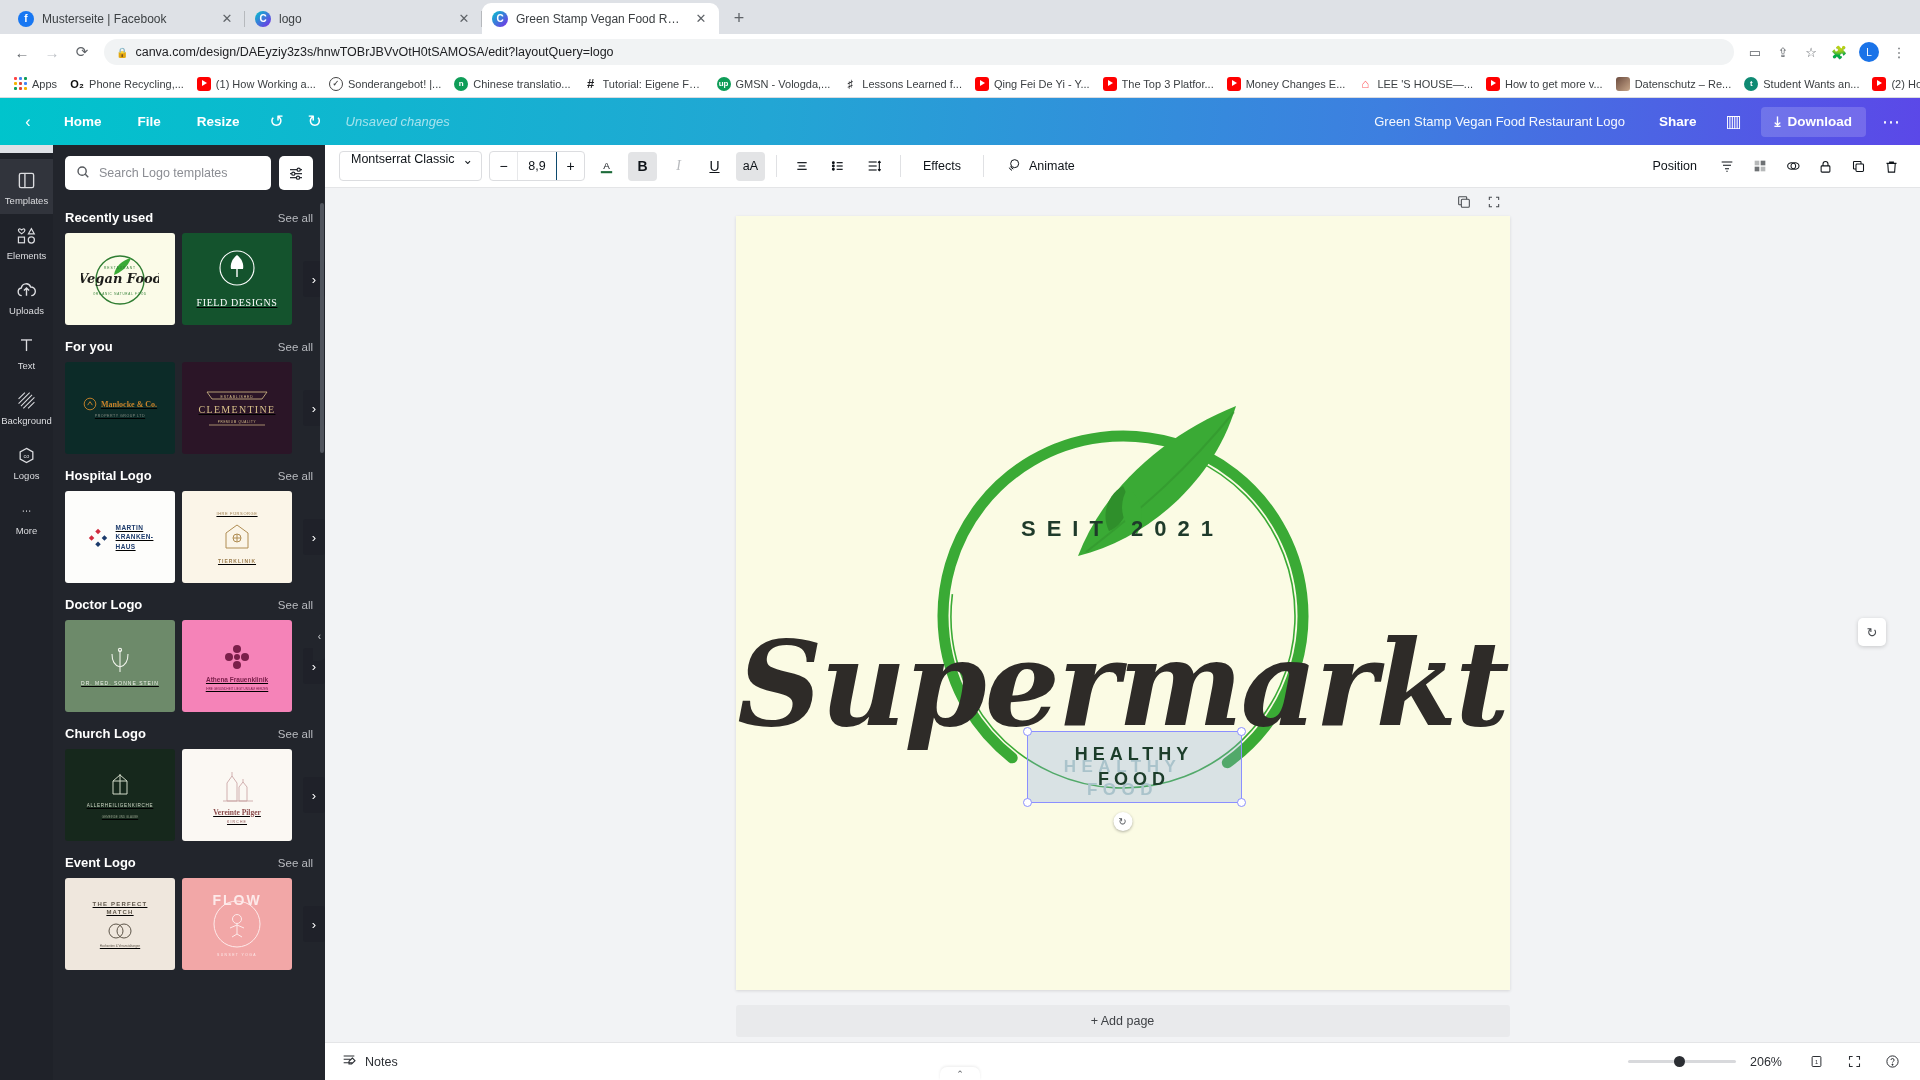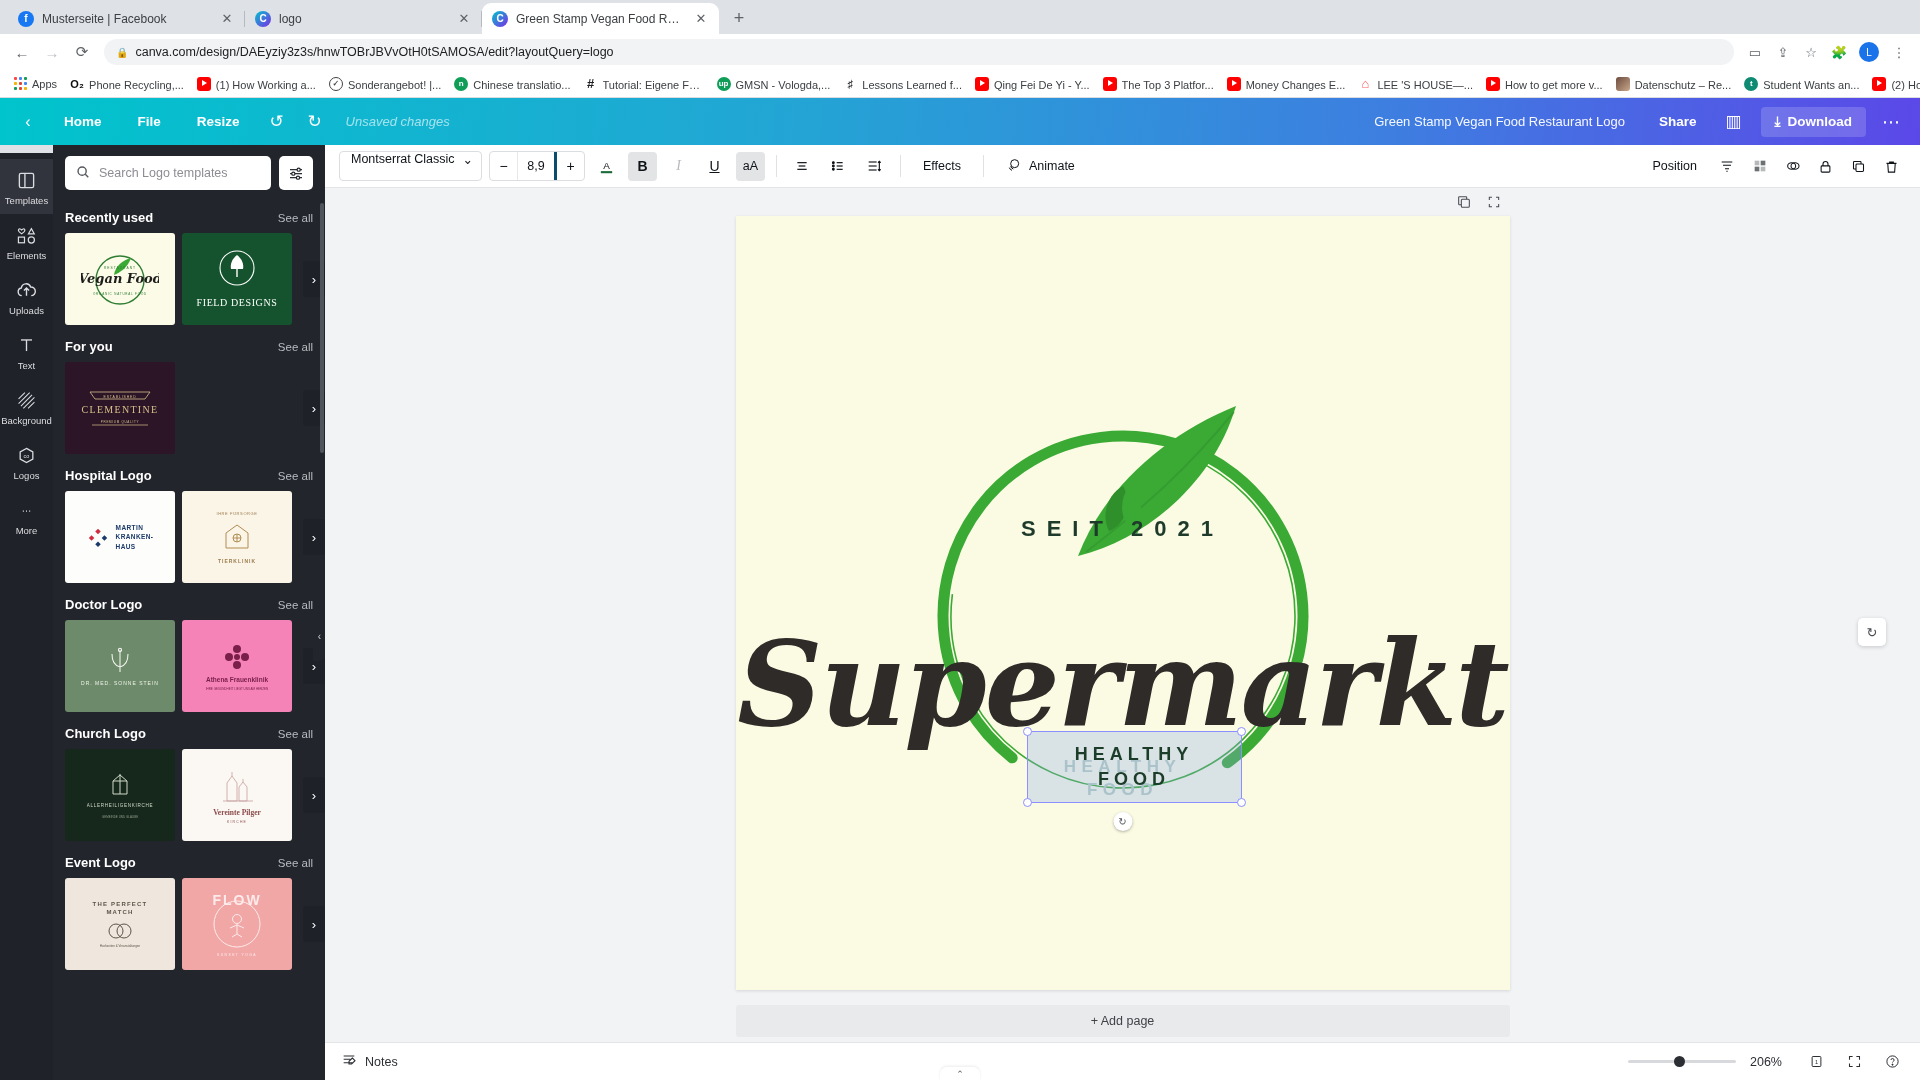--- a/index.html
+++ b/index.html
@@ -73,21 +73,21 @@
     width: 20px; height: 20px; border-radius: 50%; background: #1a73e8;
     color: #fff; font-size: 10px; display: flex; align-items: center;
     justify-content: center; margin: 0 5px;
   }
 
   .bookmarks {
     height: 28px; background: #fff; display: flex; align-items: center;
     padding: 0 8px; gap: 1px; flex: none; font-size: 11px; color: #3c4043;
     border-bottom: 1px solid #dadce0; overflow: hidden;
   }
-  .bm { display: flex; align-items: flex-end; gap: 5px; padding: 3px 6px;
+  .bm { display: flex; align-items: center; gap: 5px; padding: 3px 6px;
         border-radius: 4px; white-space: nowrap; flex: none; max-width: 132px; }
   .bm-label { overflow: hidden; text-overflow: ellipsis; white-space: nowrap; }
   .bmi {
     width: 14px; height: 14px; flex: none; border-radius: 3px;
     display: flex; align-items: center; justify-content: center;
     font-size: 8px; color: #fff; font-weight: bold;
   }
   .bm-apps { display: flex; align-items: center; gap: 5px; padding: 3px 6px; flex: none; }
   .grid9 {
     width: 13px; height: 13px; display: grid;
@@ -169,20 +169,21 @@
     display: flex; justify-content: space-between; align-items: baseline;
     margin: 14px 0 8px;
   }
   .sec-title { font-size: 13px; font-weight: 700; color: #fff; }
   .sec-all { font-size: 11.5px; color: #b9bbc0; }
   .tpl-row { display: flex; gap: 7px; position: relative; }
   .tpl {
     width: 110px; height: 92px; border-radius: 3px; overflow: hidden;
     display: flex; align-items: center; justify-content: center; flex: none;
     position: relative;
+    text-decoration: underline;
   }
   .row-arrow {
     position: absolute; right: -12px; top: 50%; transform: translateY(-50%);
     width: 22px; height: 36px; background: rgba(30,33,40,.82); color: #fff;
     display: flex; align-items: center; justify-content: center;
     border-radius: 3px; font-size: 13px;
   }
   .panel-collapse {
     position: absolute; right: -1px; top: 50%; width: 13px; height: 48px;
     background: #22252c; border-radius: 0 7px 7px 0; color: #cfd1d5;
@@ -221,21 +222,21 @@
     display: flex; align-items: flex-start; justify-content: space-between;
     padding: 0 8px 0 11px; font-size: 12.5px; color: #0e1318; gap: 8px;
   }
   .size-grp {
     height: 30px; border: 1px solid #dcdde0; border-radius: 4px; display: flex;
     align-items: center; overflow: hidden;
   }
   .size-btn { width: 27px; height: 28px; display: flex; align-items: center;
               justify-content: center; font-size: 14px; color: #0e1318; }
   .size-val { width: 40px; text-align: center; font-size: 12.5px; color: #0e1318;
-              border-left: 1px solid #e7e8ea; border-right: 3px solid #0c4a6e;
+              border-left: 1px solid #e7e8ea; border-right: 1px solid #0c4a6e;
               line-height: 28px; }
   .tbtn {
     width: 29px; height: 29px; border-radius: 4px; display: flex; align-items: center;
     justify-content: center; font-size: 14px; color: #0e1318;
   }
   .tbtn.on { background: #e3e4e6; }
   .tbtn.off { color: #b7b9bd; }
   .tdiv { width: 1px; height: 22px; background: #e0e1e4; margin: 0 4px; }
   .tlabel { padding: 6px 11px; font-size: 12.5px; color: #0e1318; border-radius: 4px; }
   .anim { display: flex; align-items: center; gap: 7px; padding: 6px 11px;
@@ -579,20 +580,30 @@
               <div class="tt" style="color:#fff;font-family:'Liberation Serif',serif;font-size:10px;letter-spacing:.6px;margin-top:2px">FIELD DESIGNS</div>
             </div>
             <div class="row-arrow">›</div>
           </div>
 
           <div class="sec-head">
             <span class="sec-title">For you</span>
             <span class="sec-all">See all</span>
           </div>
           <div class="tpl-row">
+            <div class="tpl t-dark1" style="flex-direction:column;gap:3px">
+              <div style="display:flex;align-items:center;gap:4px">
+                <svg width="14" height="14" viewBox="0 0 24 24" fill="none" stroke="#c9832a" stroke-width="1.6">
+                    <circle cx="12" cy="12" r="10"></circle>
+                    <path d="M8 14l4-6 4 6"></path>
+                  </svg>
+                <span style="color:#c9832a;font-size:8px;font-weight:bold;font-family:'Liberation Serif',serif">Manlocke &amp; Co.</span>
+              </div>
+              <div class="tt" style="color:#8c8f86;font-size:3.6px">PROPERTY GROUP LTD</div>
+            </div>
             <div class="tpl t-plum" style="flex-direction:column;gap:2px">
               <svg width="72" height="14" viewBox="0 0 72 14">
                   <path d="M6 4h60l-5 7H11z" fill="none" stroke="#d8c08a" stroke-width=".8"></path>
                   <text x="36" y="9.6" font-size="3.4" fill="#d8c08a" text-anchor="middle" letter-spacing=".9">ESTABLISHED</text>
                 </svg>
               <div style="color:#d8c08a;font-size:10px;letter-spacing:1.3px;font-family:'Liberation Serif',serif">CLEMENTINE</div>
               <svg width="72" height="12" viewBox="0 0 72 12">
                   <path d="M8 8h56" stroke="#d8c08a" stroke-width=".7"></path>
                   <text x="36" y="5.5" font-size="3" fill="#d8c08a" text-anchor="middle" letter-spacing=".7">PREMIUM QUALITY</text>
                 </svg>

